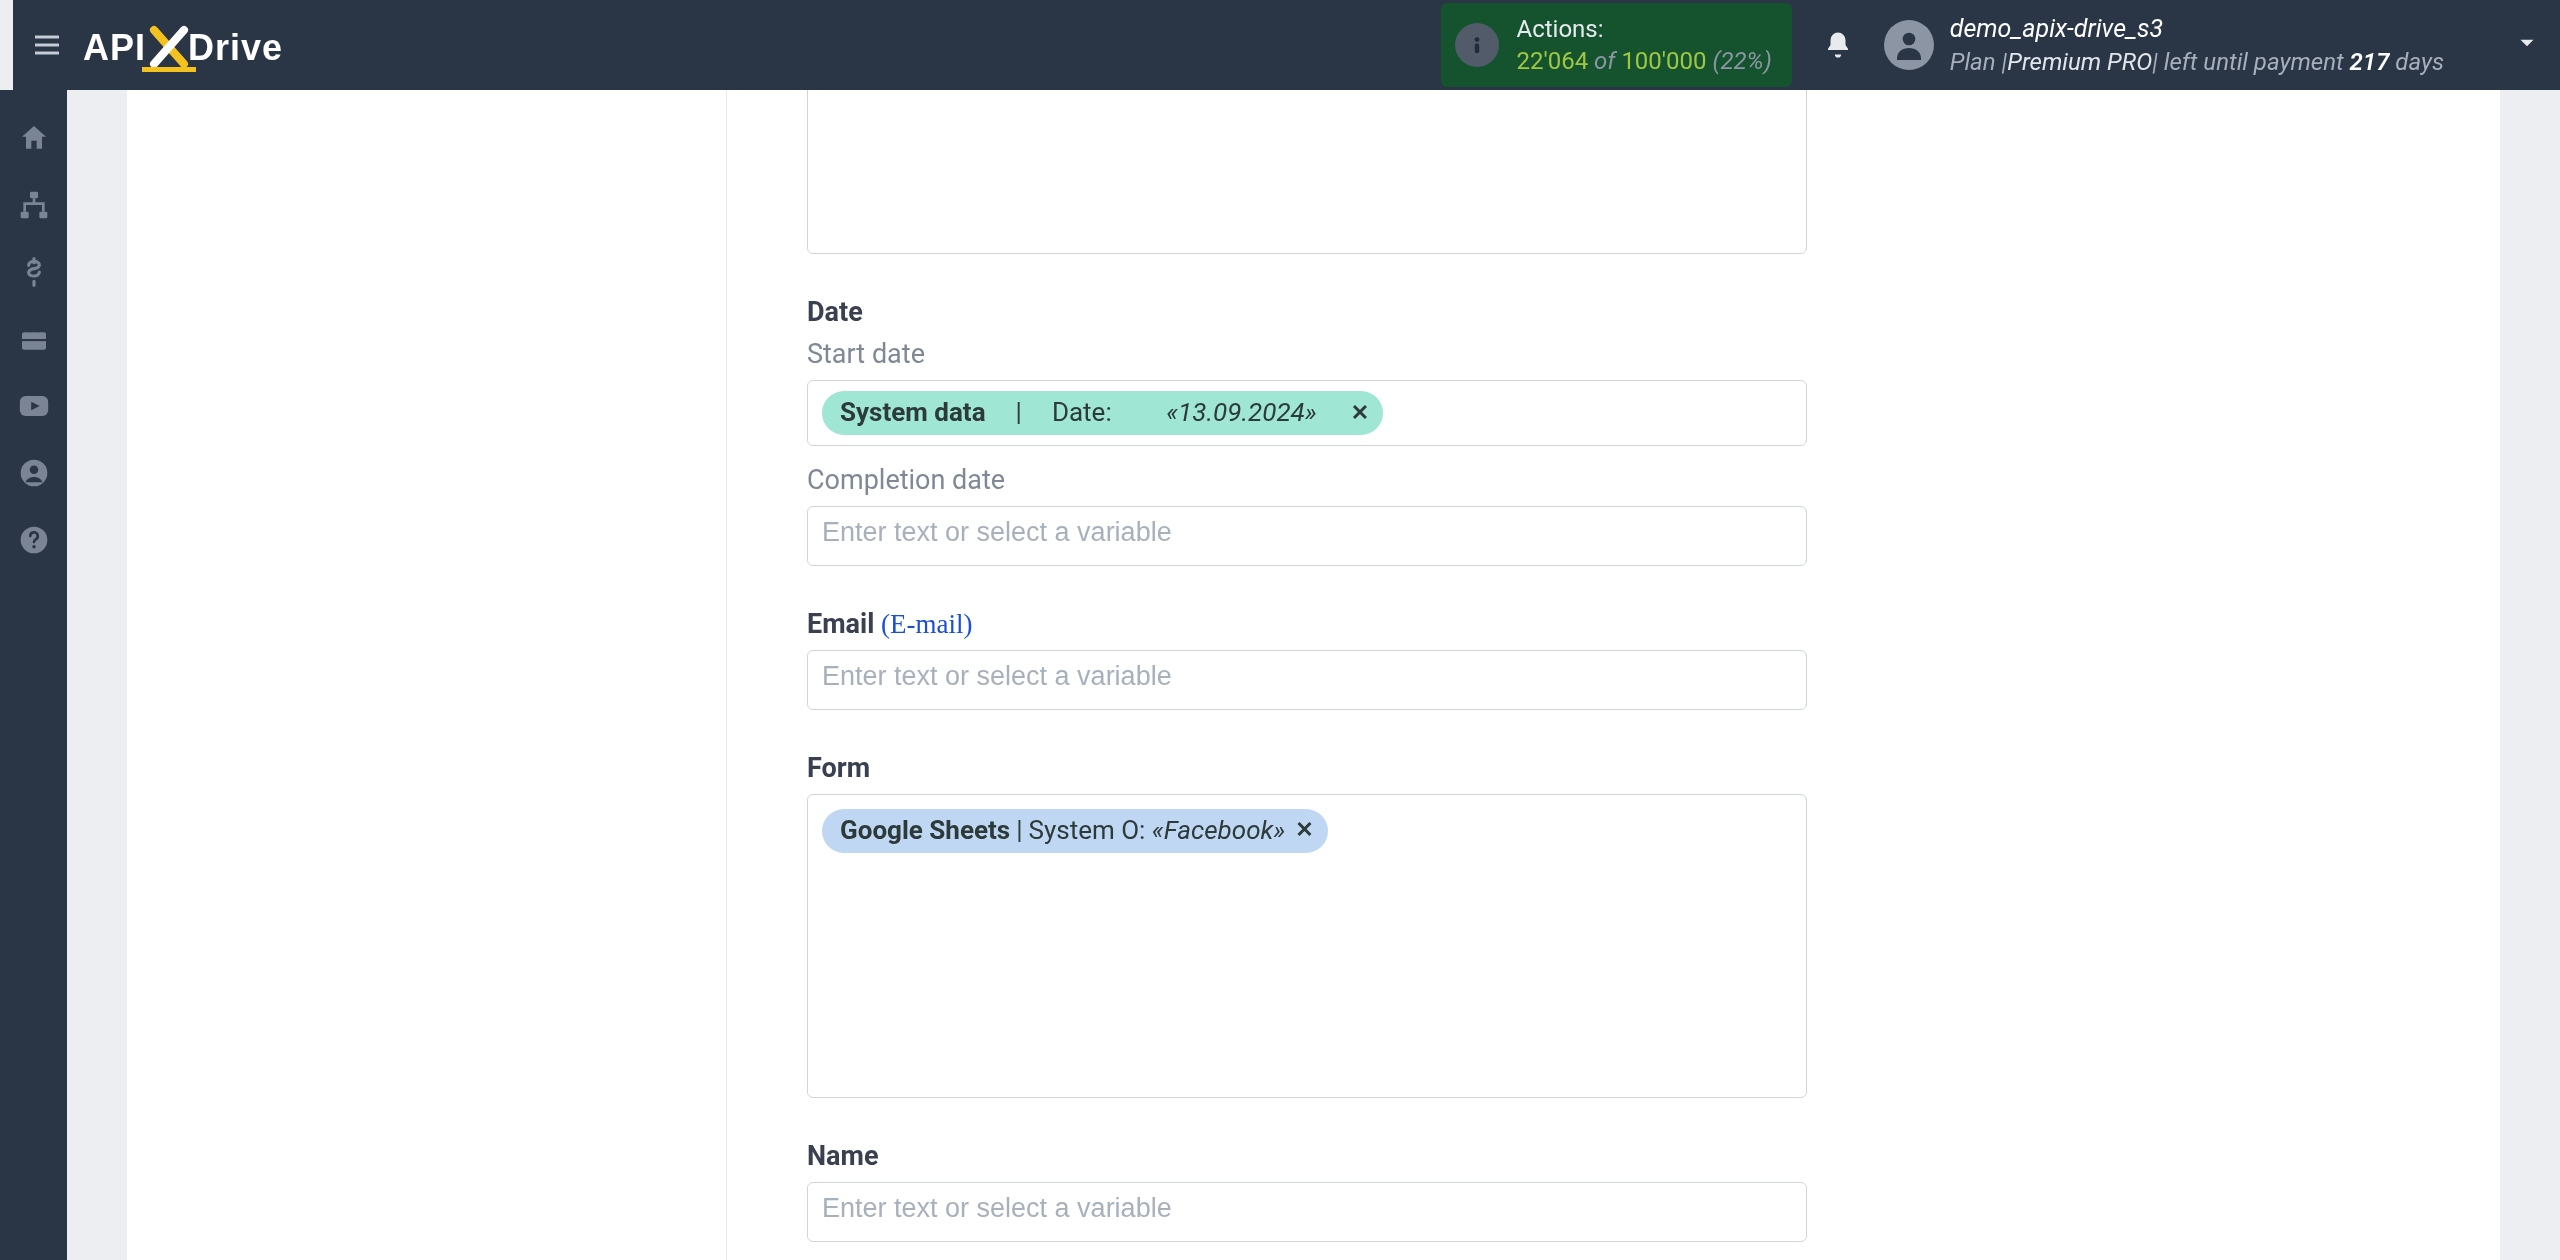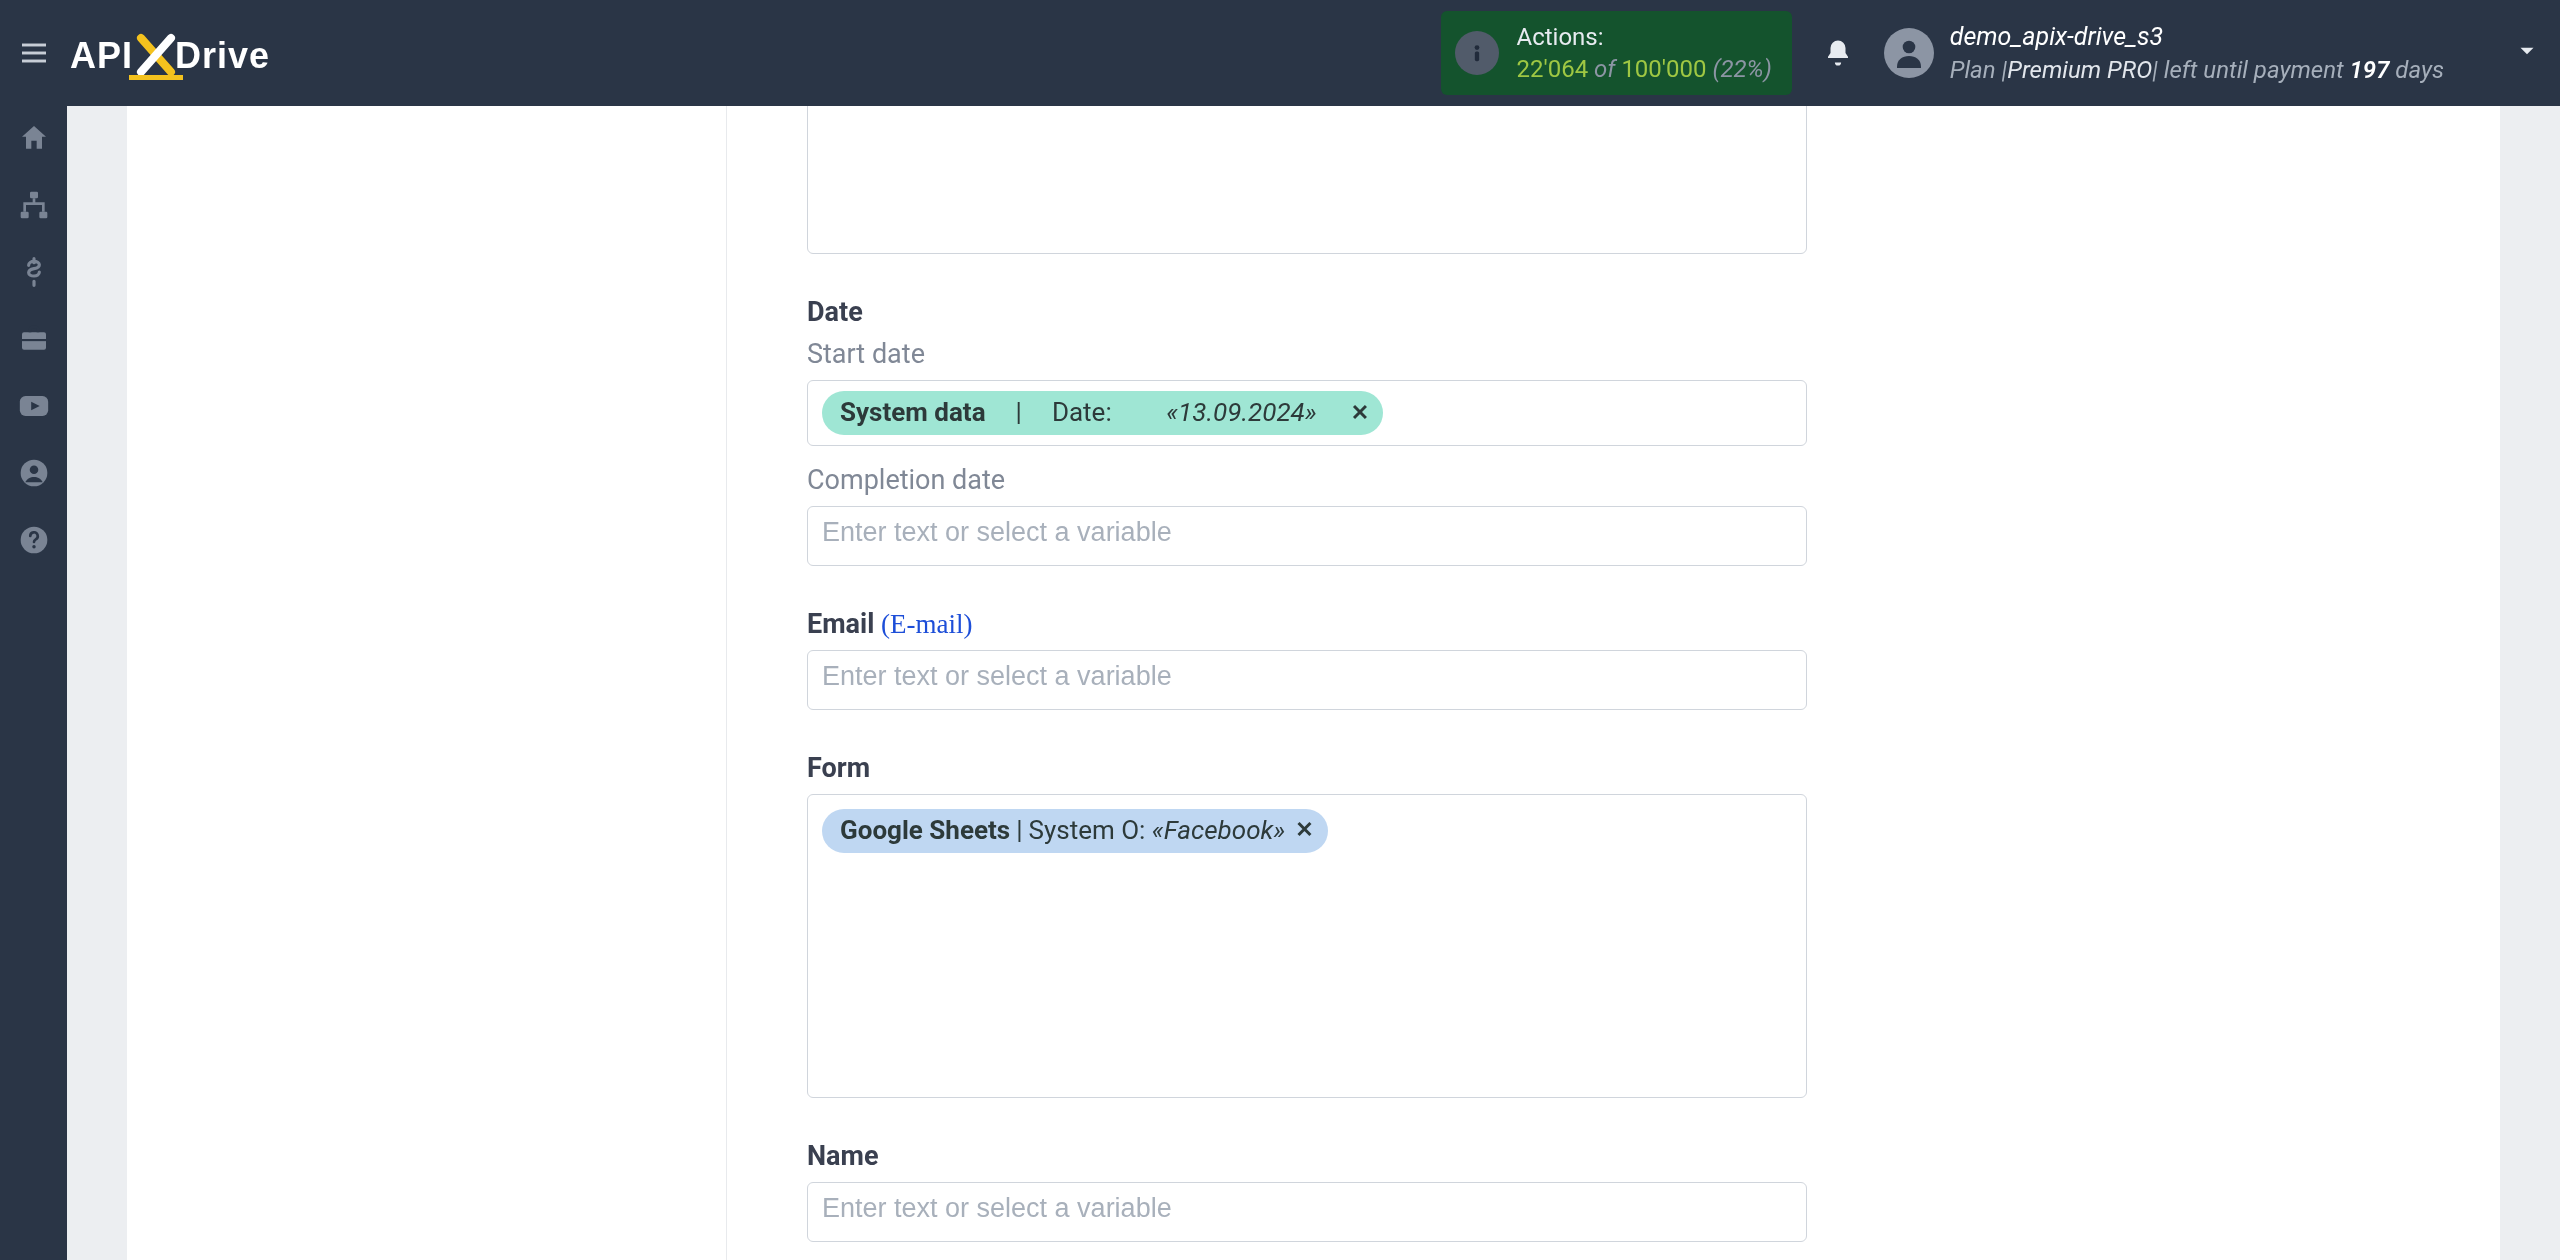--- a/index.html
+++ b/index.html
@@ -9,22 +9,22 @@
   color: #3a4050;
   overflow: hidden;
   width: 2560px;
   height: 1260px;
   position: relative;
 }
 
 
 .topbar {
   position: fixed;
-  top: 0; left: 0; right: 0;
-  height: 106px;
+  top: 0; left: 13px; right: 0;
+  height: 90px;
   background: #2a3546;
   display: flex;
   align-items: center;
   padding: 0 20px 0 12px;
   z-index: 100;
 }
 .hamburger {
   width: 44px; height: 44px;
   display: flex; align-items: center; justify-content: center;
   cursor: pointer;
@@ -226,21 +226,21 @@
   <div class="user-block">
     <div class="avatar">
       <svg width="36" height="36" viewBox="0 0 24 24">
           <circle cx="12" cy="8" r="4.2"></circle>
           <path d="M4 21c0-4.4 3.6-7 8-7s8 2.6 8 7v1H4z"></path>
         </svg>
     </div>
     <div class="user-text">
       <div class="username">demo_apix-drive_s3</div>
       <div class="plan-line">
-        <span>Plan |</span><span class="plan-name">Premium PRO</span><span>| left until payment </span><span class="days-num">197</span><span> days</span>
+        <span>Plan |</span><span class="plan-name">Premium PRO</span><span>| left until payment </span><span class="days-num">217</span><span> days</span>
       </div>
     </div>
     <div class="chevron-down">
       <svg width="26" height="26" viewBox="0 0 24 24">
           <path d="M6 9l6 6 6-6z"></path>
         </svg>
     </div>
   </div>
 </div>
 

